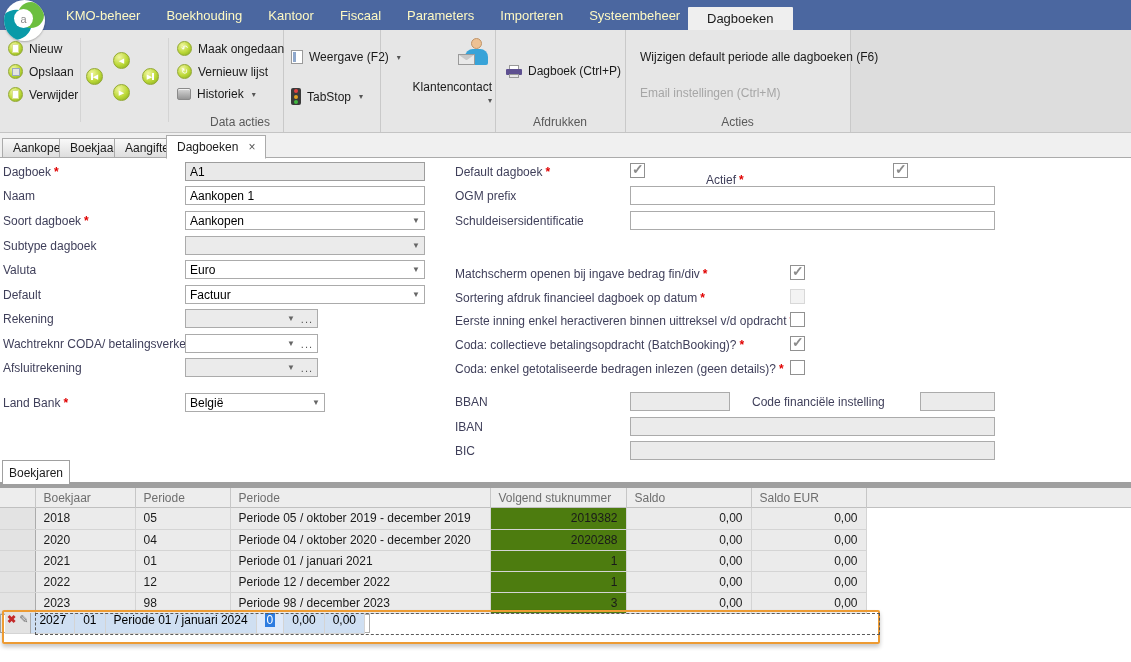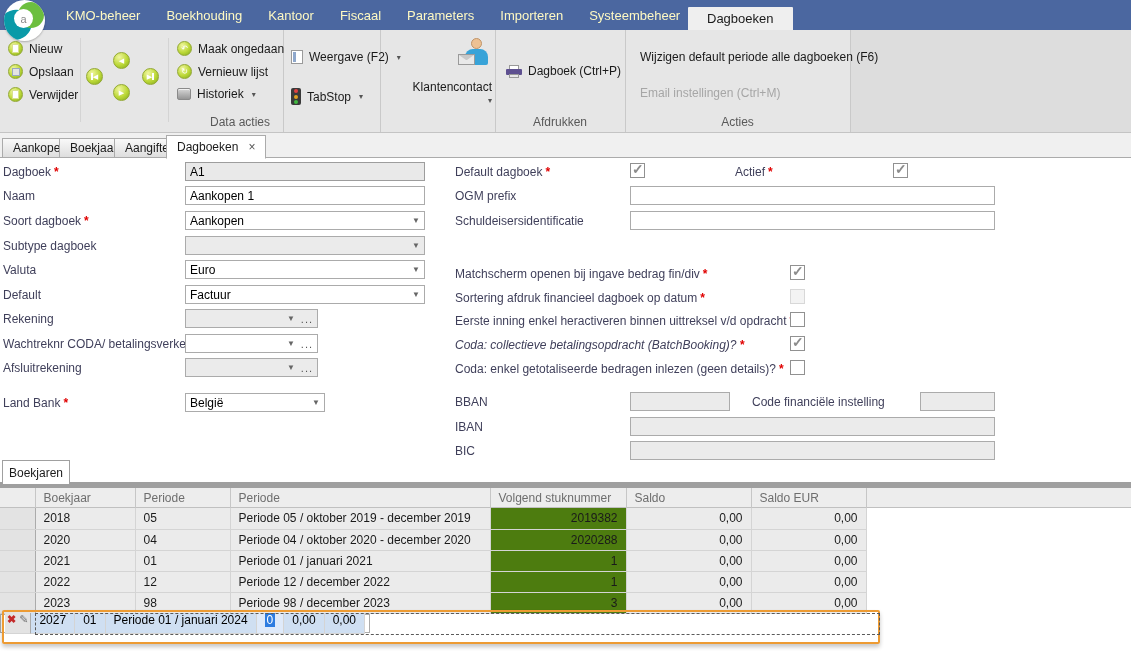--- a/index.html
+++ b/index.html
@@ -344,21 +344,21 @@
         <span class="dd">▼</span>
     </div>
 
     <div class="frow" style="left:455px; top:4px;">
         <span class="lbl">Default dagboek</span>
         <span class="ast">*</span>
       </div>
     <div class="cb checked" style="left:630px; top:5px;">
         <span class="ck">✓</span>
       </div>
-    <div class="frow" style="left:706px; top:4px;margin-left:29px;">
+    <div class="frow" style="left:706px; top:12px;">
         <span class="lbl">Actief</span>
         <span class="ast">*</span>
       </div>
     <div class="cb checked" style="left:893px; top:5px;">
         <span class="ck">✓</span>
       </div>
 
     <div class="frow" style="left:455px; top:28px;">
         <span class="lbl">OGM prefix</span>
       </div>
@@ -381,21 +381,21 @@
         <span class="ast">*</span>
       </div>
     <div class="cb dis" style="left:790px; top:131px;"></div>
 
     <div class="frow" style="left:455px; top:153px;">
         <span class="lbl">Eerste inning enkel heractiveren binnen uittreksel v/d opdracht</span>
         <span class="ast">*</span>
       </div>
     <div class="cb" style="left:790px; top:154px;"></div>
 
-    <div class="frow" style="left:455px; top:177px;font-style:italic;">
+    <div class="frow" style="left:455px; top:177px;">
         <span class="lbl">Coda: collectieve betalingsopdracht (BatchBooking)?</span>
         <span class="ast">*</span>
       </div>
     <div class="cb checked" style="left:790px; top:178px;">
         <span class="ck">✓</span>
       </div>
 
     <div class="frow" style="left:455px; top:201px;">
         <span class="lbl">Coda: enkel getotaliseerde bedragen inlezen (geen details)?</span>
         <span class="ast">*</span>

